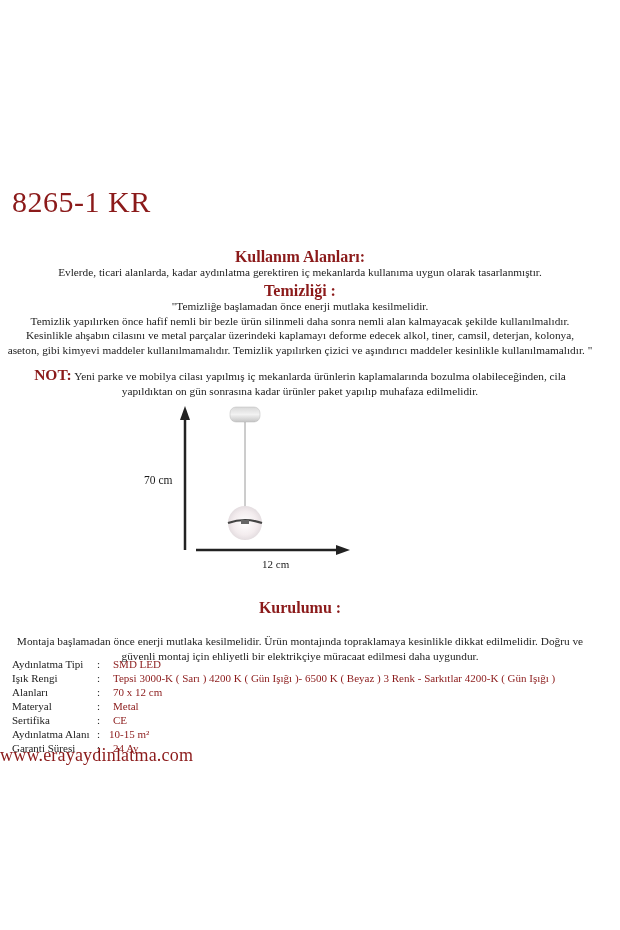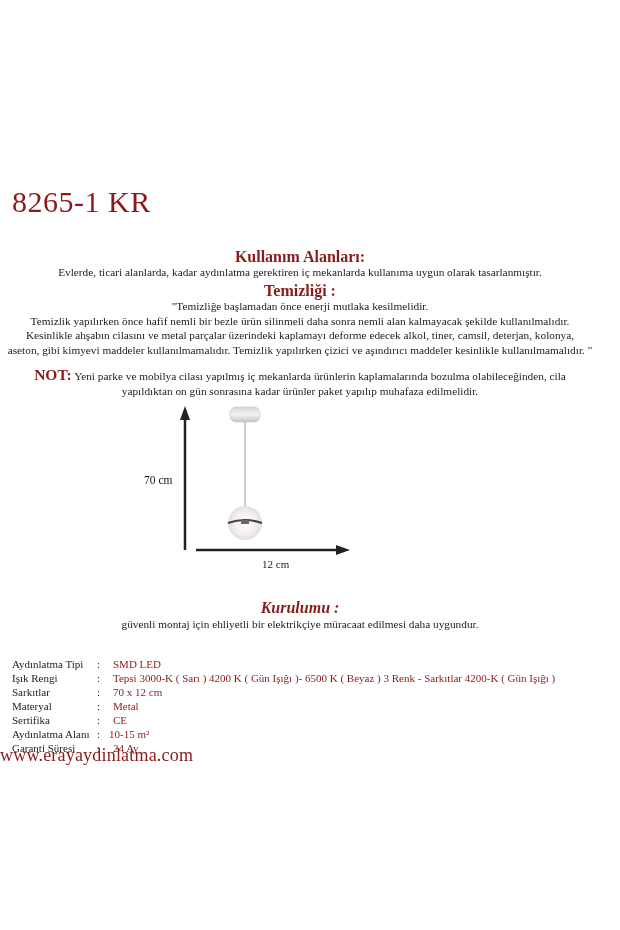--- a/index.html
+++ b/index.html
@@ -22,21 +22,21 @@
     .s-clean { top: 282px; }
     .s-note { top: 356px; margin-top: 12px; }
     .s-note .note-label { font-weight: bold; color: #8b1a1a; font-size: 15.5px; }
 
     .diagram { position: absolute; left: 140px; top: 400px; width: 230px; height: 180px; }
     .diagram svg { position: absolute; left: 0; top: 0; }
     .dim-height { position: absolute; left: 4px; top: 74px; font-size: 11.5px; }
     .dim-width { position: absolute; left: 122px; top: 158px; font-size: 11px; }
 
     .s-install { top: 599px; }
-    .s-install .heading { margin-bottom: 1px; font-style: italic; }
+    .s-install .heading { margin-bottom: 18px; }
 
     .specs { position: absolute; left: 12px; top: 657px; width: 600px; font-size: 11px; }
     .spec-row { display: flex; line-height: 14px; height: 14px; }
     .spec-label { width: 85px; color: #222; white-space: nowrap; }
     .spec-colon { width: 16px; color: #222; }
     .spec-value { color: #8b1a1a; white-space: nowrap; }
 
     .website {
       position: absolute; left: 0; width: 492px; top: 745px; 
       font-size: 18px; color: #8b1a1a; letter-spacing: 0.2px;
@@ -97,36 +97,37 @@
 
     <path d="M88,123 Q105,117 122,123" stroke="#444" stroke-width="2.2" fill="none"></path>
     <rect x="101" y="120" width="8" height="4" fill="#666"></rect>
   </svg>
   <div class="dim-height">70 cm</div>
   <div class="dim-width">12 cm</div>
 </div>
 
 <div class="section s-install">
   <div class="heading">Kurulumu :</div>
+  <div class="body-text">Montaja başlamadan önce enerji mutlaka kesilmelidir. Ürün montajında topraklamaya kesinlikle dikkat edilmelidir. Doğru ve</div>
   <div class="body-text">güvenli montaj için ehliyetli bir elektrikçiye müracaat edilmesi daha uygundur.</div>
 </div>
 
 <div class="specs">
   <div class="spec-row">
     <span class="spec-label">Aydınlatma Tipi</span>
     <span class="spec-colon">:</span>
     <span class="spec-value">SMD LED</span>
   </div>
   <div class="spec-row">
     <span class="spec-label">Işık Rengi</span>
     <span class="spec-colon">:</span>
     <span class="spec-value">Tepsi 3000-K ( Sarı ) 4200 K ( Gün Işığı )- 6500 K ( Beyaz ) 3 Renk - Sarkıtlar 4200-K ( Gün Işığı )</span>
   </div>
   <div class="spec-row">
-    <span class="spec-label">Sarkıtlar</span>
+    <span class="spec-label">Alanları</span>
     <span class="spec-colon">:</span>
     <span class="spec-value">70 x 12 cm</span>
   </div>
   <div class="spec-row">
     <span class="spec-label">Materyal</span>
     <span class="spec-colon">:</span>
     <span class="spec-value">Metal</span>
   </div>
   <div class="spec-row">
     <span class="spec-label">Sertifika</span>

